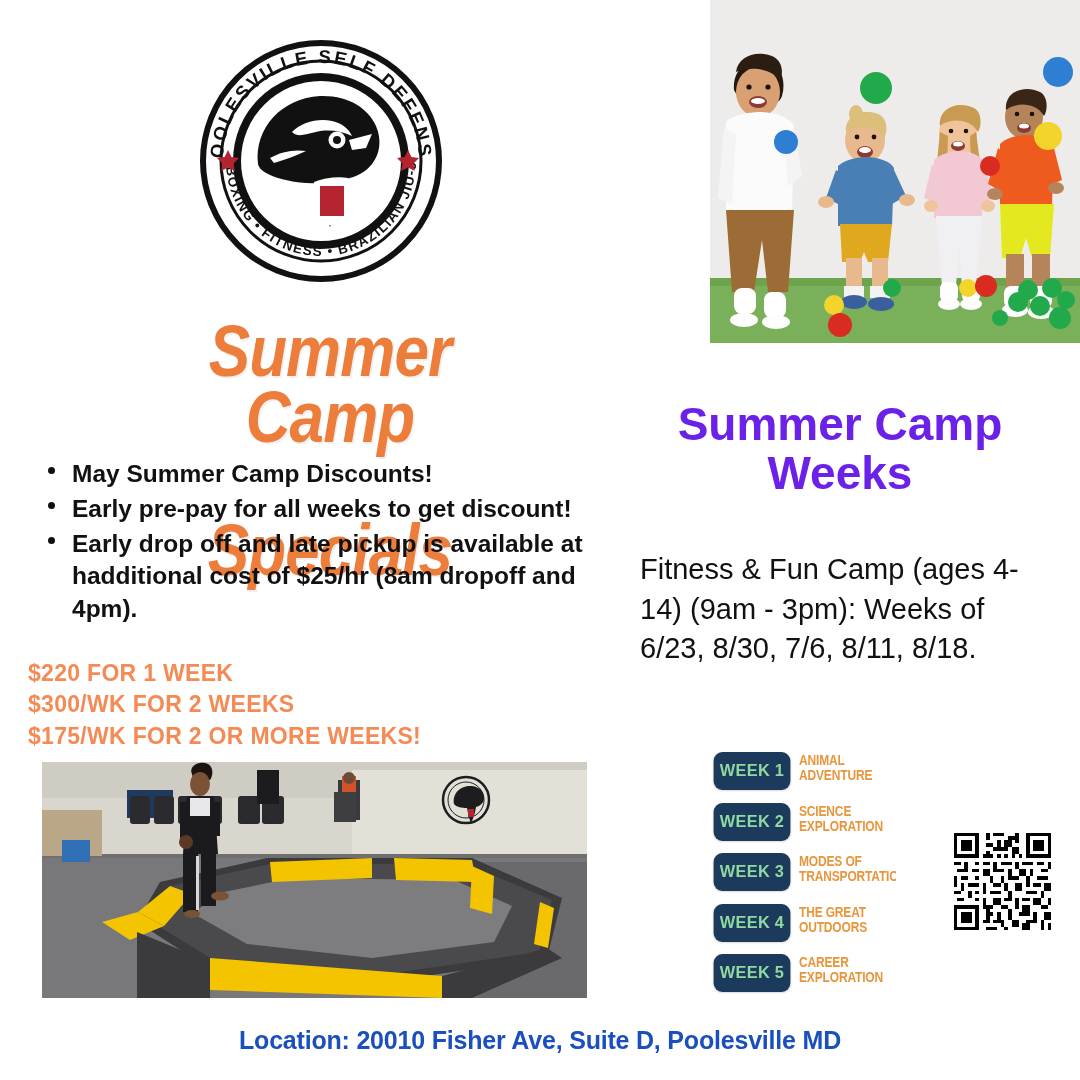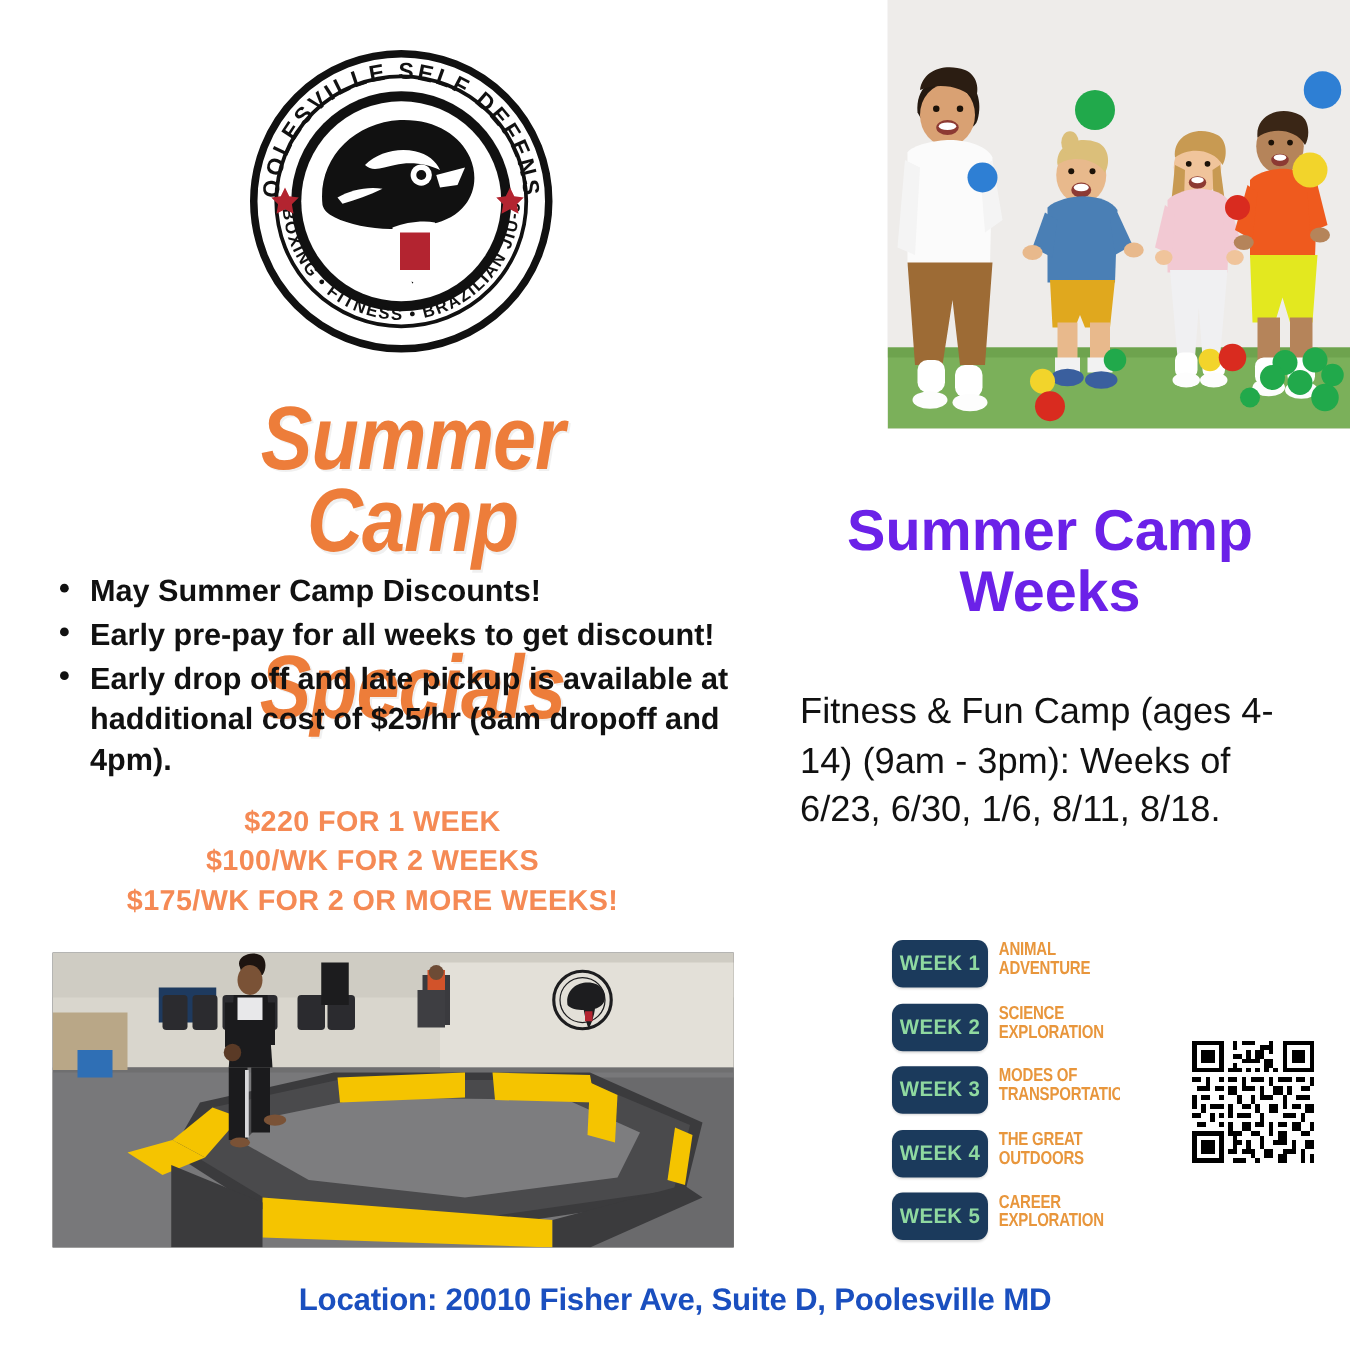--- a/index.html
+++ b/index.html
@@ -39,22 +39,22 @@
     margin:0;padding:0 0 0 34px;
     list-style:none;
   }
   .bullets li{position:relative;margin:0 0 2px 0;font-weight:bold;}
   .bullets li .dot{
     position:absolute;left:-24px;top:9px;
     width:7px;height:7px;border-radius:50%;background:#111;
   }
 
   .prices{
-    position:absolute;left:28px;top:642px;width:540px;
-    text-align:center;color:#F58A55;
+    position:absolute;left:28px;top:658px;width:540px;
+    color:#F58A55;
     font-weight:bold;font-size:23px;line-height:1.36;
     letter-spacing:0.3px;
   }
   .prices div{display:block;}
 
   .photo-gaga{
     position:absolute;left:42px;top:762px;width:545px;height:236px;
     overflow:hidden;background:#5c5c5c;
   }
 
@@ -168,21 +168,21 @@
       <span>Early pre-pay for all weeks to get discount!</span>
     </li>
     <li>
       <span class="dot"></span>
       <span>Early drop off and late pickup is available at hadditional cost of $25/hr (8am dropoff and 4pm).</span>
     </li>
   </ul>
 
   <div class="prices">
     <div>$220 FOR 1 WEEK</div>
-    <div>$100/WK FOR 2 WEEKS</div>
+    <div>$300/WK FOR 2 WEEKS</div>
     <div>$175/WK FOR 2 OR MORE WEEKS!</div>
   </div>
 
   <div class="photo-gaga">
     <svg viewBox="0 0 545 236" width="545" height="236" preserveAspectRatio="none">
 
       <rect x="0" y="0" width="545" height="92" fill="#d9d6cd"></rect>
       <rect x="0" y="0" width="545" height="36" fill="#cfccc3"></rect>
       <rect x="310" y="8" width="235" height="84" fill="#e3e0d8"></rect>
 
@@ -366,21 +366,21 @@
     </svg>
   </div>
 
   <div class="weeks-title">
     <span>Summer Camp</span>
     <span>Weeks</span>
   </div>
 
   <div class="camp-desc">
     <b>Fitness &amp; Fun Camp</b>
-    <b>(ages 4-14)</b><span> (9am - 3pm): Weeks of 6/23, 6/30, 1/6, 8/11, 8/18.</span>
+    <b>(ages 4-14)</b><span> (9am - 3pm): Weeks of 6/23, 8/30, 7/6, 8/11, 8/18.</span>
   </div>
 
   <div class="weeks-graphic">
     <div class="week-row">
       <div class="week-badge">WEEK 1</div>
       <div class="week-label">ANIMAL
 ADVENTURE</div>
     </div>
     <div class="week-row">
       <div class="week-badge">WEEK 2</div>

